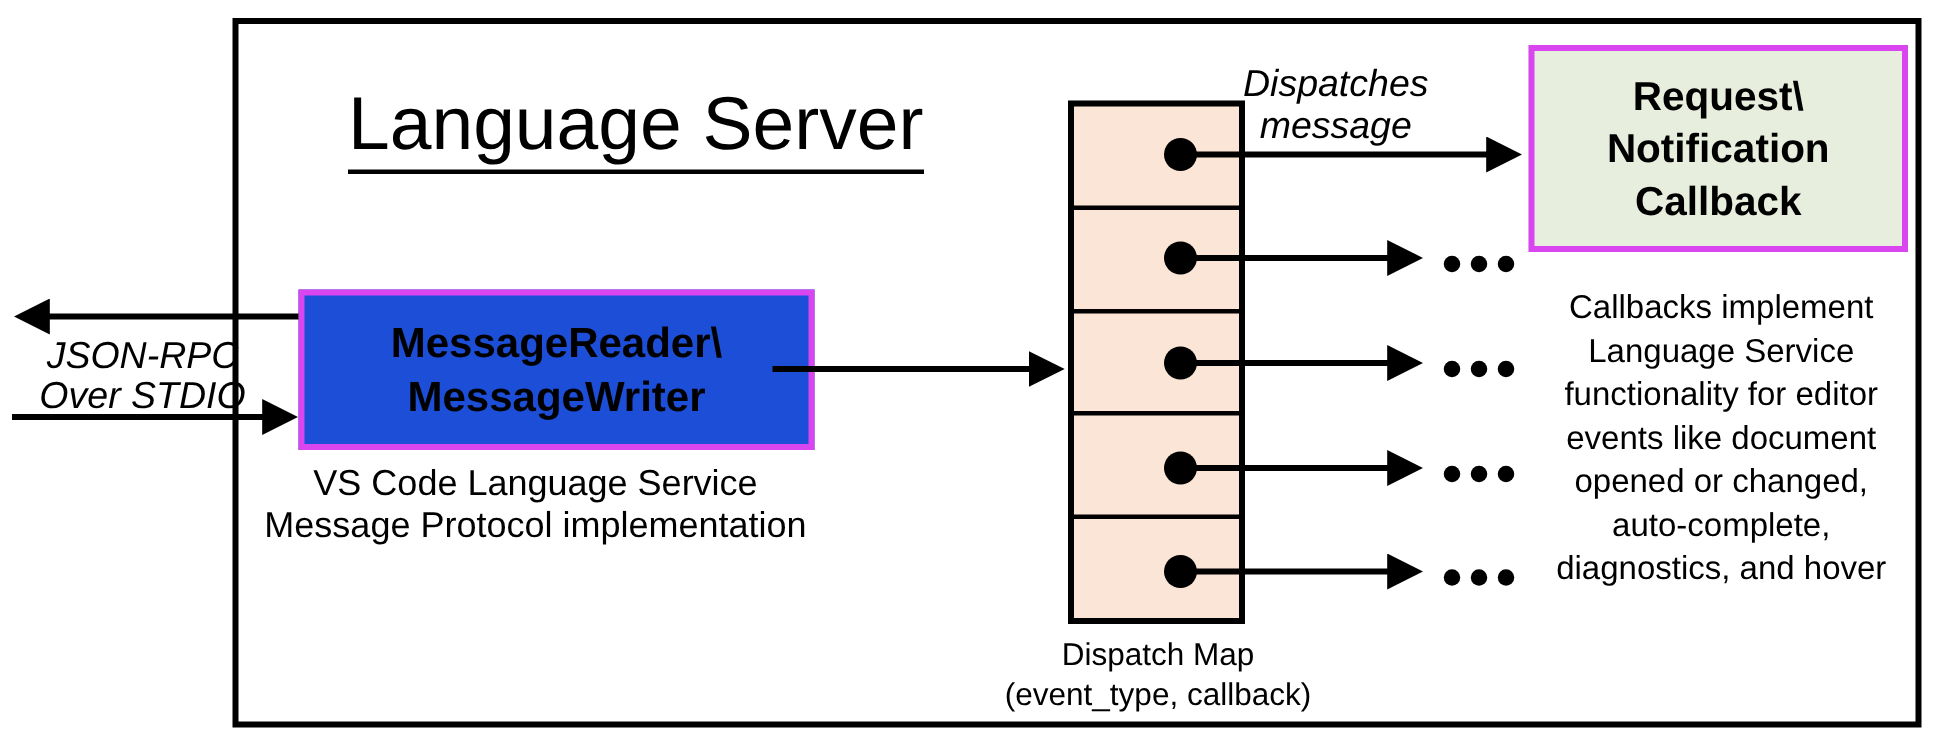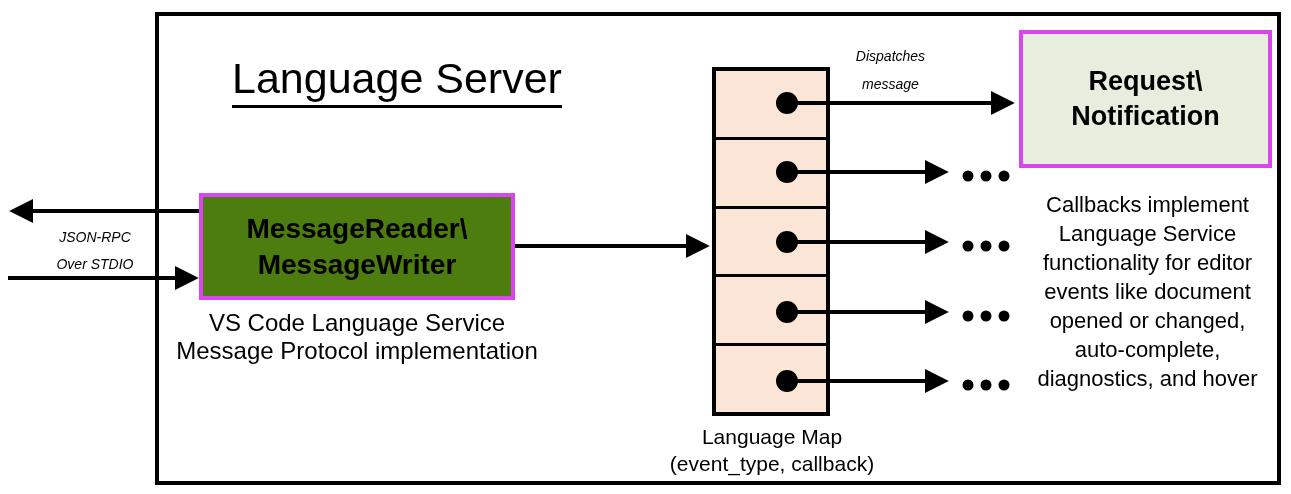--- a/index.html
+++ b/index.html
@@ -6,48 +6,48 @@
   .canvas{
     position:relative;width:1291px;height:494px;background:#ffffff;
     font-family:"Liberation Sans", sans-serif;color:#000;overflow:hidden;
   }
   .abs{position:absolute;}
   .outer-box{
     left:155px;top:12px;width:1126px;height:473px;
     border:4px solid #000;box-sizing:border-box;background:transparent;
   }
   .title{
-    left:232px;top:56px;font-size:43px;line-height:1.05;
+    left:232px;top:56px;font-size:50px;line-height:1.05;
     border-bottom:3px solid #000;padding-bottom:4px;white-space:nowrap;
   }
   .box{
     border:4px solid #d946ef;box-sizing:border-box;
     display:flex;flex-direction:column;align-items:center;justify-content:center;
     text-align:center;
     font-weight:bold;
   }
   .msg-box{
-    left:199px;top:193px;width:316px;height:107px;
-    background:#4d7c0f;font-size:28px;line-height:36px;
+    left:199px;top:193px;width:344px;height:107px;
+    background:#1d4ed8;font-size:28px;line-height:36px;
   }
   .cb-box{
     left:1019px;top:30px;width:253px;height:138px;
     background:#e7eedd;font-size:27px;line-height:35px;
   }
   .dispatch-map{
     left:712px;top:67px;width:118px;height:349px;
     border:4px solid #000;box-sizing:border-box;background:#fbe5d6;
     display:flex;flex-direction:column;
   }
   .dm-row{flex:1;}
   .dm-row + .dm-row{border-top:3px solid #000;}
   .caption{text-align:center;font-size:24px;line-height:28px;}
   .msg-caption{left:169px;top:309px;width:376px;}
   .map-caption{left:637px;top:423px;width:270px;font-size:21px;line-height:27px;}
-  .annot{font-style:italic;text-align:center;font-size:14px;line-height:28px;}
+  .annot{font-style:italic;text-align:center;font-size:25px;line-height:28px;}
   .io-label{left:20px;top:224px;width:150px;line-height:27px;}
   .lookup-label{left:512px;top:156px;width:186px;line-height:29px;}
   .dispatch-label{left:828px;top:42px;width:125px;}
   .cb-note{left:1020px;top:190px;width:255px;text-align:center;font-size:22px;line-height:29px;}
   .arrow-layer{left:0;top:0;width:1291px;height:494px;pointer-events:none;}
 </style>
 </head>
 <body>
 
 <div class="canvas">
@@ -77,27 +77,28 @@
   </div>
 
   <div class="abs dispatch-map">
     <div class="dm-row"></div>
     <div class="dm-row"></div>
     <div class="dm-row"></div>
     <div class="dm-row"></div>
     <div class="dm-row"></div>
   </div>
   <div class="abs caption map-caption">
-    <div>Language Map</div>
+    <div>Dispatch Map</div>
     <div>(event_type, callback)</div>
   </div>
 
   <div class="abs box cb-box">
     <div>Request\</div>
     <div>Notification</div>
+    <div>Callback</div>
   </div>
 
   <div class="abs cb-note">
     <div>Callbacks implement</div>
     <div>Language Service</div>
     <div>functionality for editor</div>
     <div>events like document</div>
     <div>opened or changed,</div>
     <div>auto-complete,</div>
     <div>diagnostics, and hover</div>

